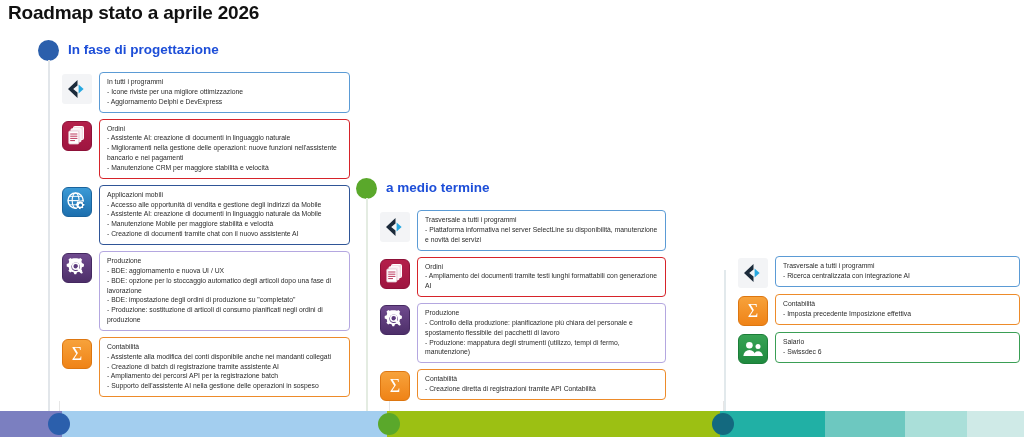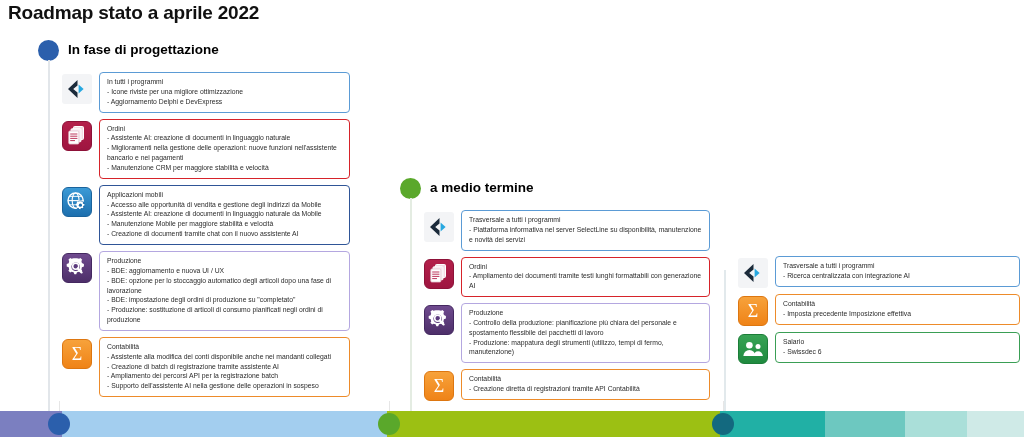--- a/index.html
+++ b/index.html
@@ -10,30 +10,30 @@
     color:#1a1a1a;
   }
   .page-title{
     position:absolute;left:8px;top:2px;
     font-size:19px;font-weight:bold;letter-spacing:-0.2px;color:#111111;
   }
 
   
   .col{position:absolute;}
   .col-1{left:38px;top:40px;width:312px;}
-  .col-2{left:400px;top:178px;width:310px;}
+  .col-2{left:356px;top:178px;width:310px;}
   .col-3{left:714px;top:250px;width:306px;}
 
   .phase-head{position:relative;height:26px;}
   .phase-dot{
     position:absolute;left:0;top:0;width:21px;height:21px;border-radius:50%;
   }
   .phase-label{
     position:absolute;left:30px;top:2px;
-    font-size:13.5px;font-weight:bold;color:#000000;white-space:nowrap;
+    font-size:13.5px;font-weight:bold;color:#1d4ed8;white-space:nowrap;
   }
   .spine{
     position:absolute;left:9.5px;top:20px;width:2px;
     background:#dfe3e6;
   }
   .col-1 .spine{height:392px;background:#e2e6ea;}
   .col-2 .spine{height:250px;background:#e4ece2;}
   .col-3 .spine{height:182px;background:#e2e9ec;}
 
   .items{position:relative;margin-top:6px;padding-left:24px;}
@@ -72,21 +72,21 @@
 
   
   .timeline{position:absolute;left:0;bottom:0;width:1024px;height:26px;}
   .tl-seg{position:absolute;top:0;height:26px;}
   .tl-dot{position:absolute;top:2px;width:22px;height:22px;border-radius:50%;}
   .tl-tick{position:absolute;bottom:26px;width:1px;height:10px;background:#e6e6e6;}
 </style>
 </head>
 <body>
 
-<div class="page-title">Roadmap stato a aprile 2022</div>
+<div class="page-title">Roadmap stato a aprile 2026</div>
 
 <div class="col col-1">
   <div class="phase-head">
     <div class="phase-dot" style="background: rgb(43, 95, 172);"></div>
     <div class="phase-label">In fase di progettazione</div>
   </div>
   <div class="spine"></div>
   <div class="items">
       <div class="row">
         <div class="ic ic-plain">

